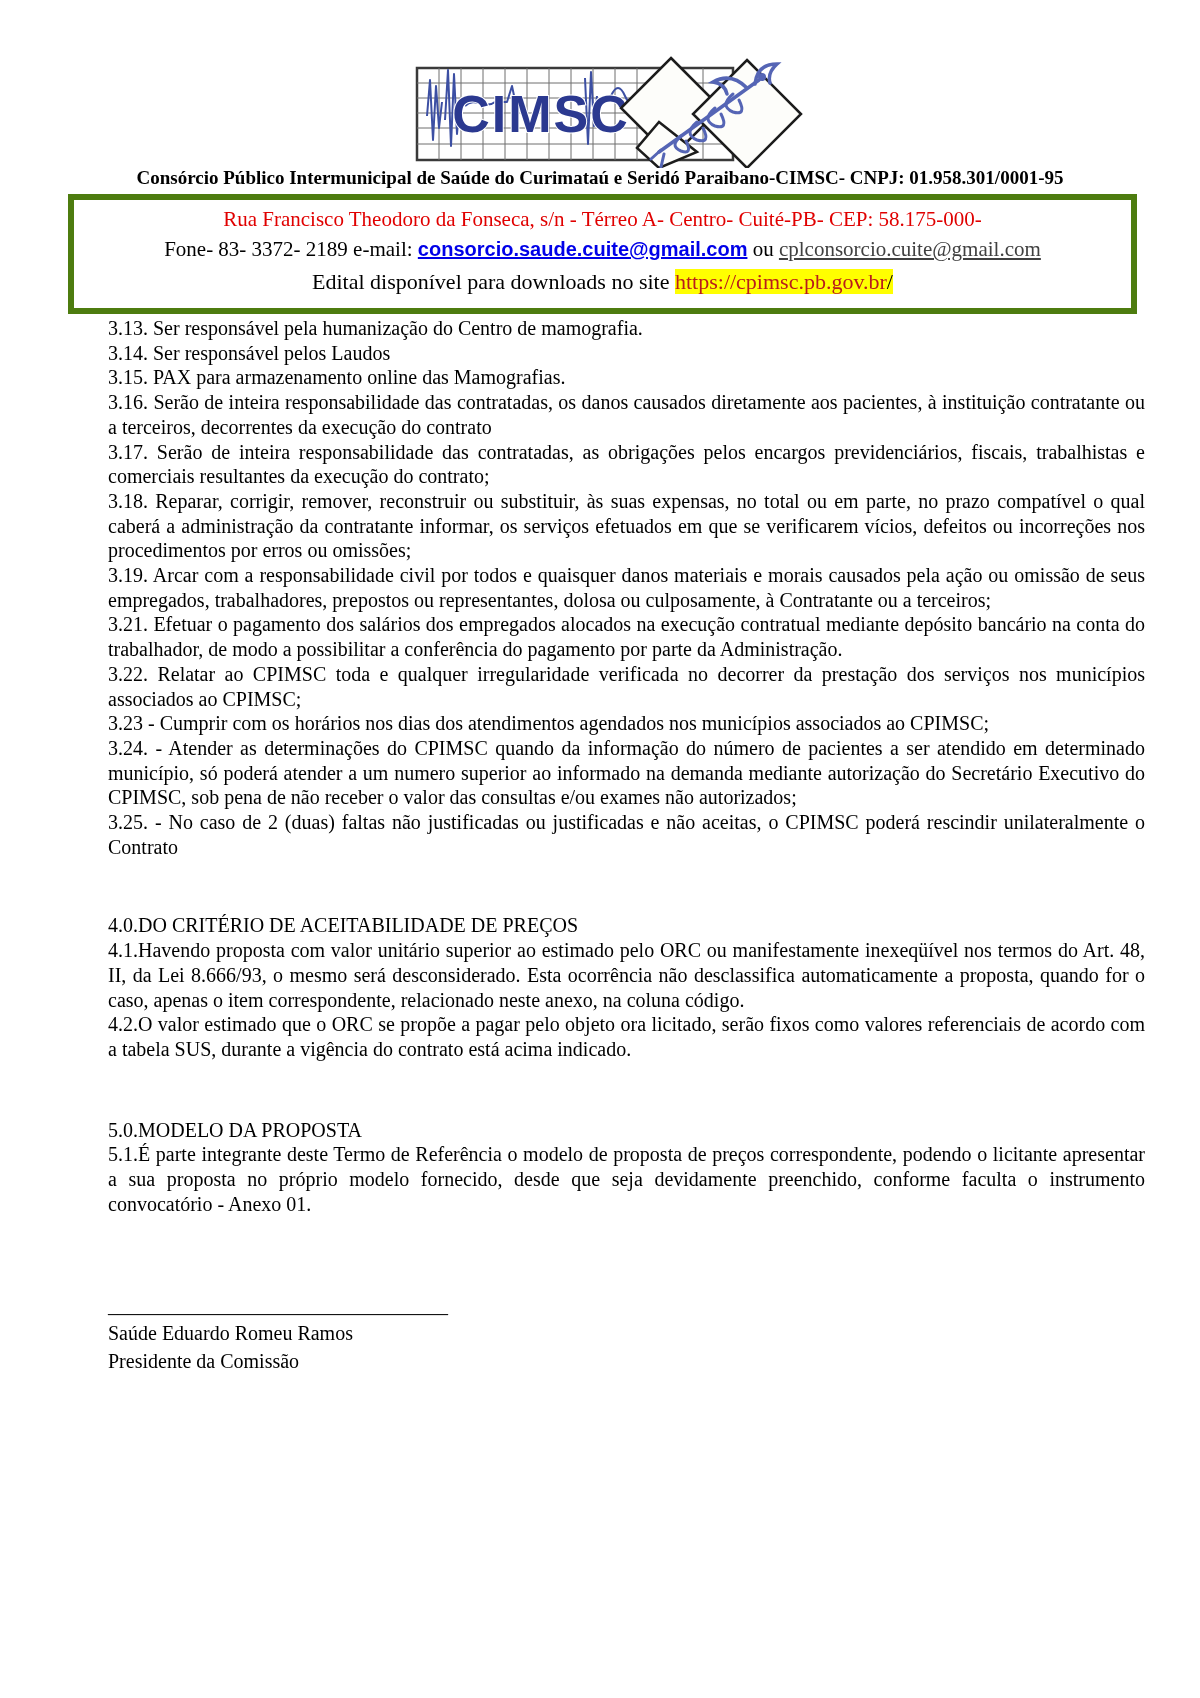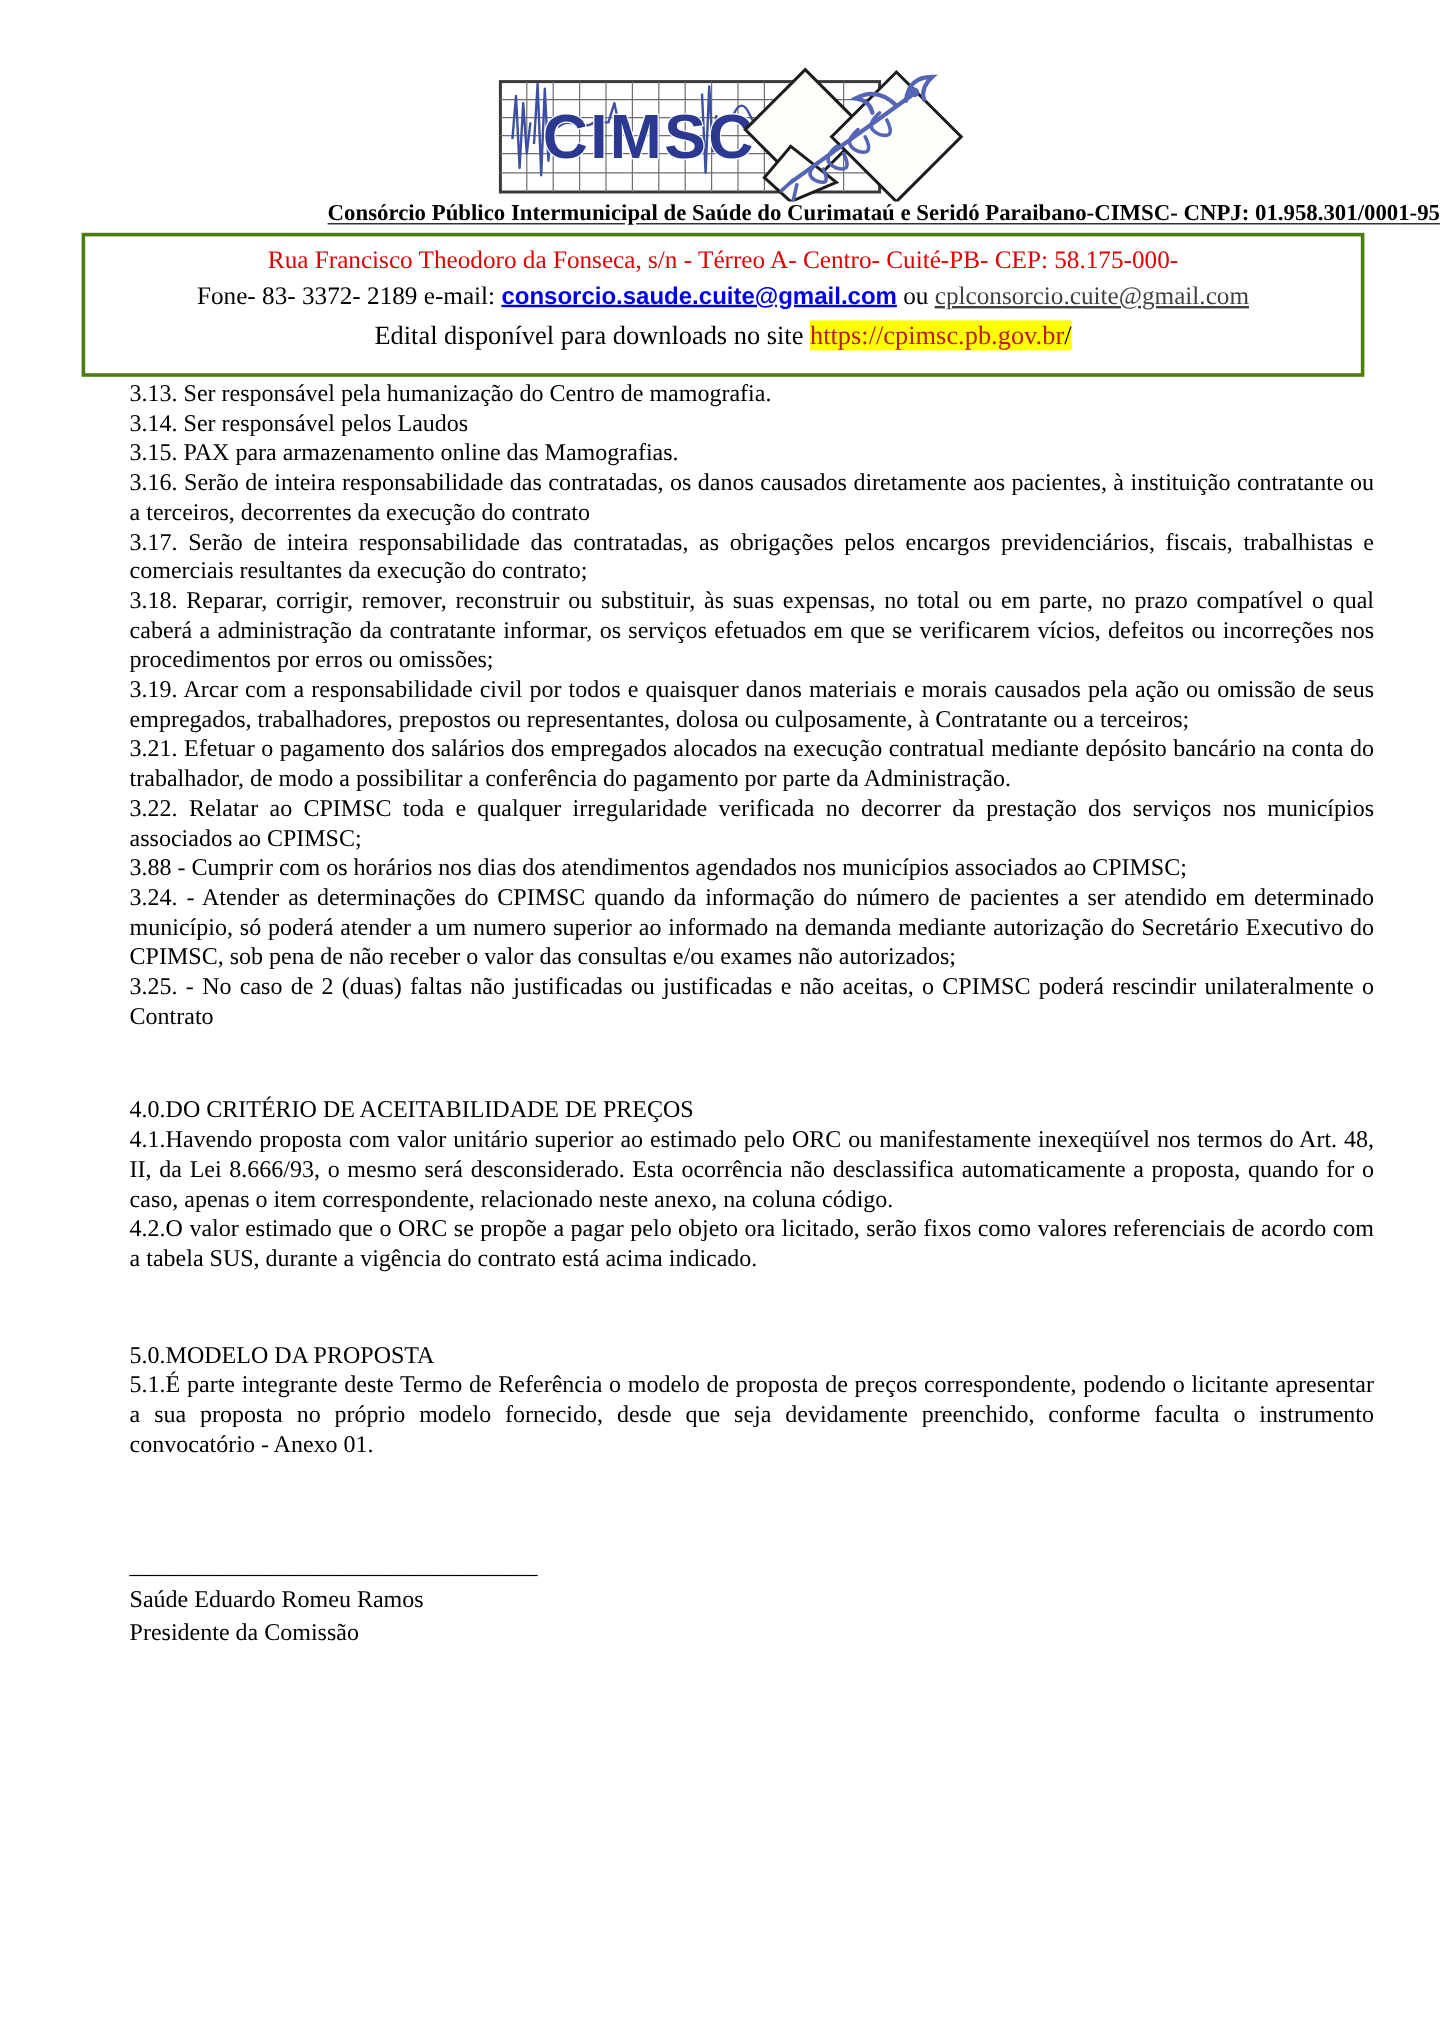--- a/index.html
+++ b/index.html
@@ -11,33 +11,32 @@
     color:#000;
     overflow:hidden;
   }
 
   
   .logo-wrap { position:absolute; left:415px; top:56px; width:435px; height:112px; }
 
   
   .org-title {
     position:absolute; left:0; top:166px; width:1200px;
-    text-align:right;
+    text-align:center;
     font-size:19px; font-weight:bold;
-    text-decoration:underline;
     text-underline-offset:3px;
     letter-spacing:0px;
     line-height:24px;
     white-space:nowrap;
   }
 
   
   .contact-box {
     position:absolute; left:68px; top:194px; width:1069px; height:120px;
-    border:3px solid #4d7c0f;
+    border:6px solid #4d7c0f;
     box-sizing:border-box;
     text-align:center;
     padding-top:5px;
   }
   .addr-line { color:#e00000; font-size:21px; line-height:29px; white-space:nowrap; }
   .fone-line { font-size:21px; line-height:31px; white-space:nowrap; }
   .email-bold {
     font-family:Liberation Sans, sans-serif;
     font-weight:bold; font-size:20px;
     color:#0000e8; text-decoration:underline;
@@ -142,21 +141,21 @@
   <div class="doc-body">
     <p>3.13. Ser responsável pela humanização do Centro de mamografia.</p>
     <p>3.14. Ser responsável pelos Laudos</p>
     <p>3.15. PAX para armazenamento online das Mamografias.</p>
     <p>3.16. Serão de inteira responsabilidade das contratadas, os danos causados diretamente aos pacientes, à instituição contratante ou a terceiros, decorrentes da execução do contrato</p>
     <p>3.17. Serão de inteira responsabilidade das contratadas, as obrigações pelos encargos previdenciários, fiscais, trabalhistas e comerciais resultantes da execução do contrato;</p>
     <p>3.18. Reparar, corrigir, remover, reconstruir ou substituir, às suas expensas, no total ou em parte, no prazo compatível o qual caberá a administração da contratante informar, os serviços efetuados em que se verificarem vícios, defeitos ou incorreções nos procedimentos por erros ou omissões;</p>
     <p>3.19. Arcar com a responsabilidade civil por todos e quaisquer danos materiais e morais causados pela ação ou omissão de seus empregados, trabalhadores, prepostos ou representantes, dolosa ou culposamente, à Contratante ou a terceiros;</p>
     <p>3.21. Efetuar o pagamento dos salários dos empregados alocados na execução contratual mediante depósito bancário na conta do trabalhador, de modo a possibilitar a conferência do pagamento por parte da Administração.</p>
     <p>3.22. Relatar ao CPIMSC toda e qualquer irregularidade verificada no decorrer da prestação dos serviços nos municípios associados ao CPIMSC;</p>
-    <p>3.88 - Cumprir com os horários nos dias dos atendimentos agendados nos municípios associados ao CPIMSC;</p>
+    <p>3.23 - Cumprir com os horários nos dias dos atendimentos agendados nos municípios associados ao CPIMSC;</p>
     <p>3.24. - Atender as determinações do CPIMSC quando da informação do número de pacientes a ser atendido em determinado município, só poderá atender a um numero superior ao informado na demanda mediante autorização do Secretário Executivo do CPIMSC, sob pena de não receber o valor das consultas e/ou exames não autorizados;</p>
     <p>3.25. - No caso de 2 (duas) faltas não justificadas ou justificadas e não aceitas, o CPIMSC poderá rescindir unilateralmente o Contrato</p>
 
     <div class="gap-a"></div>
     <p class="sec-heading">4.0.DO CRITÉRIO DE ACEITABILIDADE DE PREÇOS</p>
     <p>4.1.Havendo proposta com valor unitário superior ao estimado pelo ORC ou manifestamente inexeqüível nos termos do Art. 48, II, da Lei 8.666/93, o mesmo será desconsiderado. Esta ocorrência não desclassifica automaticamente a proposta, quando for o caso, apenas o item correspondente, relacionado neste anexo, na coluna código.</p>
     <p>4.2.O valor estimado que o ORC se propõe a pagar pelo objeto ora licitado, serão fixos como valores referenciais de acordo com a tabela SUS, durante a vigência do contrato está acima indicado.</p>
 
     <div class="gap-b"></div>
     <p class="sec-heading">5.0.MODELO DA PROPOSTA</p>

